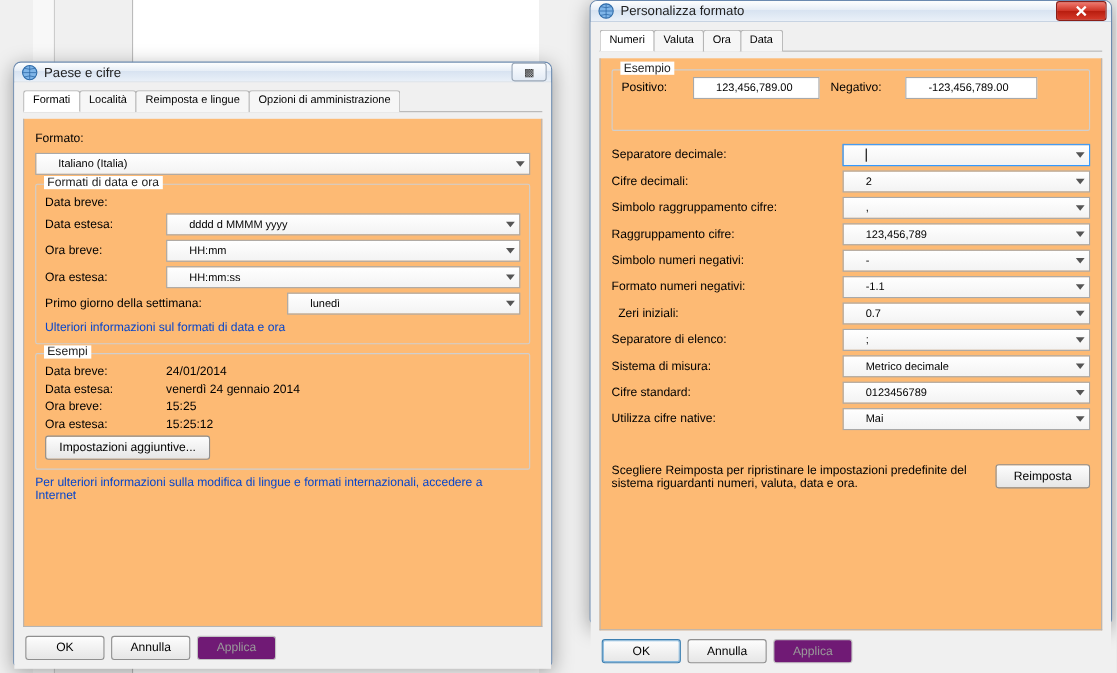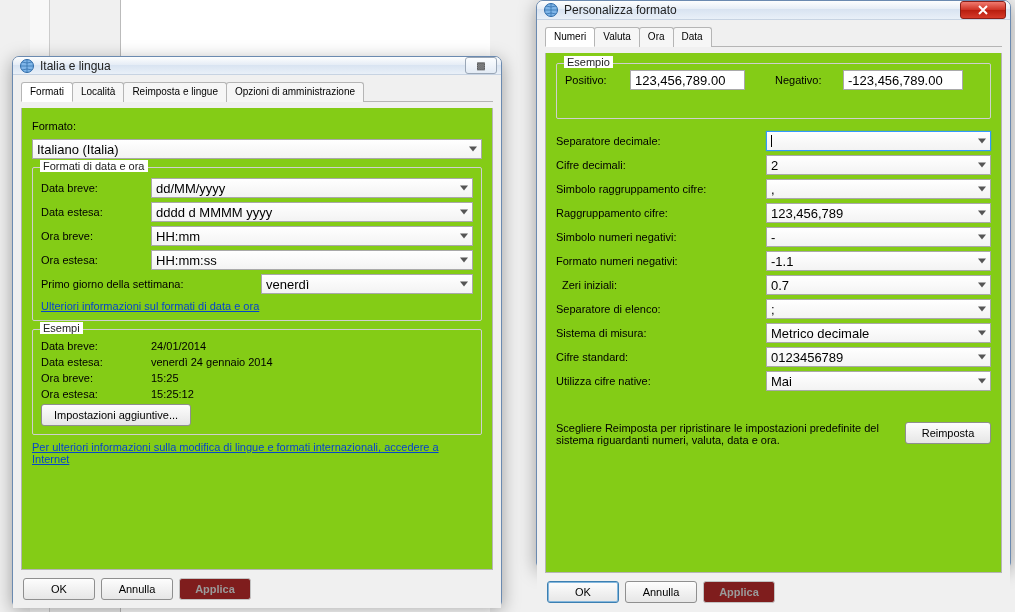--- a/index.html
+++ b/index.html
@@ -72,21 +72,21 @@
     position: relative; top: 1px;
     border-radius: 3px 3px 0 0;
     font-size: 10px;
   }
   .tab.active {
     background: #fff;
     border-bottom: 1px solid #fff;
     z-index: 2;
   }
   .tabpanel {
-    background: #84cc16;
+    background: #fdba74;
     border: 1px solid #b5b5b5; border-top: none;
     padding: 8px 10px;
   }
 
   .fieldset {
     border: 1px solid #cfcfcf;
     border-radius: 2px;
     margin: 8px 0 6px 0;
     padding: 6px 8px 8px 8px;
     position: relative;
@@ -100,70 +100,70 @@
   .row { display: flex; align-items: center; margin: 4px 0; }
   .row .lbl { width: 150px; }
   .row.wide .lbl { width: 210px; }
   .row .val { flex: 1; }
 
   .combo, .textin {
     width: 100%;
     height: 20px;
     border: 1px solid #a9a9a9;
     background: linear-gradient(#fff, #f3f3f3);
-    padding: 0 4px;
-    font-size: 13px;
+    padding: 0 20px;
+    font-size: 10px;
     font-family: inherit;
     display: flex; align-items: center;
     position: relative;
   }
   .combo::after {
     content: "";
     position: absolute; right: 4px; top: 50%; transform: translateY(-50%);
     border-left: 4px solid transparent;
     border-right: 4px solid transparent;
     border-top: 5px solid #555;
   }
   .textin { background: #fff; }
 
-  .link { color: #0645cc; text-decoration: underline; cursor: pointer; }
+  .link { color: #0645cc; cursor: pointer; }
 
   .btnrow {
     display: flex; justify-content: flex-start; gap: 6px;
     padding: 8px 2px 0 2px;
   }
   .btn {
     min-width: 72px; height: 22px; padding: 0 10px;
     border: 1px solid #8f8f8f; border-radius: 3px;
     background: linear-gradient(#fdfdfd, #e6e6e6);
     font-size: 11px;
     display: inline-flex; align-items: center; justify-content: center;
   }
   .btn.default { border-color: #3c7fb1; box-shadow: 0 0 0 1px #84b7dd inset; }
-  .btn.disabled { color: #9a9a9a; border-color: #c2c2c2; background: #7f1d1d; font-weight: bold; }
+  .btn.disabled { color: #9a9a9a; border-color: #c2c2c2; background: #701a75; }
 
   .globe-icon svg { display:block; }
 </style>
 </head>
 <body>
 
 <div class="backdrop">
   <div class="ruler"></div>
   <div class="doc"></div>
 </div>
 
 <div class="dialog" style="left:12px; top:56px; width:490px; height:550px;">
   <div class="titlebar">
     <span class="icon globe-icon">
       <svg width="16" height="16" viewBox="0 0 16 16">
           <circle cx="8" cy="8" r="6.5" fill="#7fb5e8" stroke="#2d6aa8"></circle>
           <path d="M2 8h12M8 2v12M3 4q5 2 10 0M3 12q5 -2 10 0" stroke="#2d6aa8" fill="none" stroke-width="0.7"></path>
         </svg>
     </span>
-    <span class="title">Italia e lingua</span>
+    <span class="title">Paese e cifre</span>
     <span class="winbtn">▩</span>
   </div>
   <div class="dialog-body">
     <div class="tabs">
       <div class="tab active">Formati</div>
       <div class="tab">Località</div>
       <div class="tab">Reimposta e lingue</div>
       <div class="tab">Opzioni di amministrazione</div>
     </div>
     <div class="tabpanel" style="height:462px;">
@@ -172,25 +172,20 @@
         <div class="lbl" style="width:auto; margin-bottom:3px;">Formato:</div>
       </div>
       <div class="combo" style="margin-bottom:6px;">
         <span>Italiano (Italia)</span>
       </div>
 
       <div class="fieldset">
         <div class="legend">Formati di data e ora</div>
         <div class="row">
             <div class="lbl" style="width:110px;">Data breve:</div>
-            <div class="val">
-              <div class="combo">
-                <span>dd/MM/yyyy</span>
-              </div>
-            </div>
           </div>
         <div class="row">
             <div class="lbl" style="width:110px;">Data estesa:</div>
             <div class="val">
               <div class="combo">
                 <span>dddd d MMMM yyyy</span>
               </div>
             </div>
           </div>
         <div class="row">
@@ -206,21 +201,21 @@
             <div class="val">
               <div class="combo">
                 <span>HH:mm:ss</span>
               </div>
             </div>
           </div>
         <div class="row wide">
             <div class="lbl" style="width:220px;">Primo giorno della settimana:</div>
             <div class="val">
               <div class="combo">
-                <span>venerdì</span>
+                <span>lunedì</span>
               </div>
             </div>
           </div>
         <div style="margin-top:6px;"><span class="link">Ulteriori informazioni sul formati di data e ora</span></div>
       </div>
 
       <div class="fieldset">
         <div class="legend">Esempi</div>
         <div class="row">
             <div class="lbl" style="width:110px;">Data breve:</div>
@@ -278,21 +273,21 @@
     </div>
     <div class="tabpanel" style="height:520px;">
 
       <div class="fieldset" style="margin-top:2px; padding-bottom:28px;">
         <div class="legend">Esempio</div>
         <div style="display:flex; gap:10px; align-items:center;">
           <div style="width:55px;">Positivo:</div>
           <div class="textin" style="width:115px;">
               <span>123,456,789.00</span>
             </div>
-          <div style="width:58px; margin-left:20px;">Negativo:</div>
+          <div style="width:58px; margin-left:0;">Negativo:</div>
           <div class="textin" style="width:120px;">
               <span>-123,456,789.00</span>
             </div>
         </div>
       </div>
 
       <div style="margin-top:12px;">
         <div class="row wide">
             <div class="lbl">Separatore decimale:</div>
             <div class="val">

